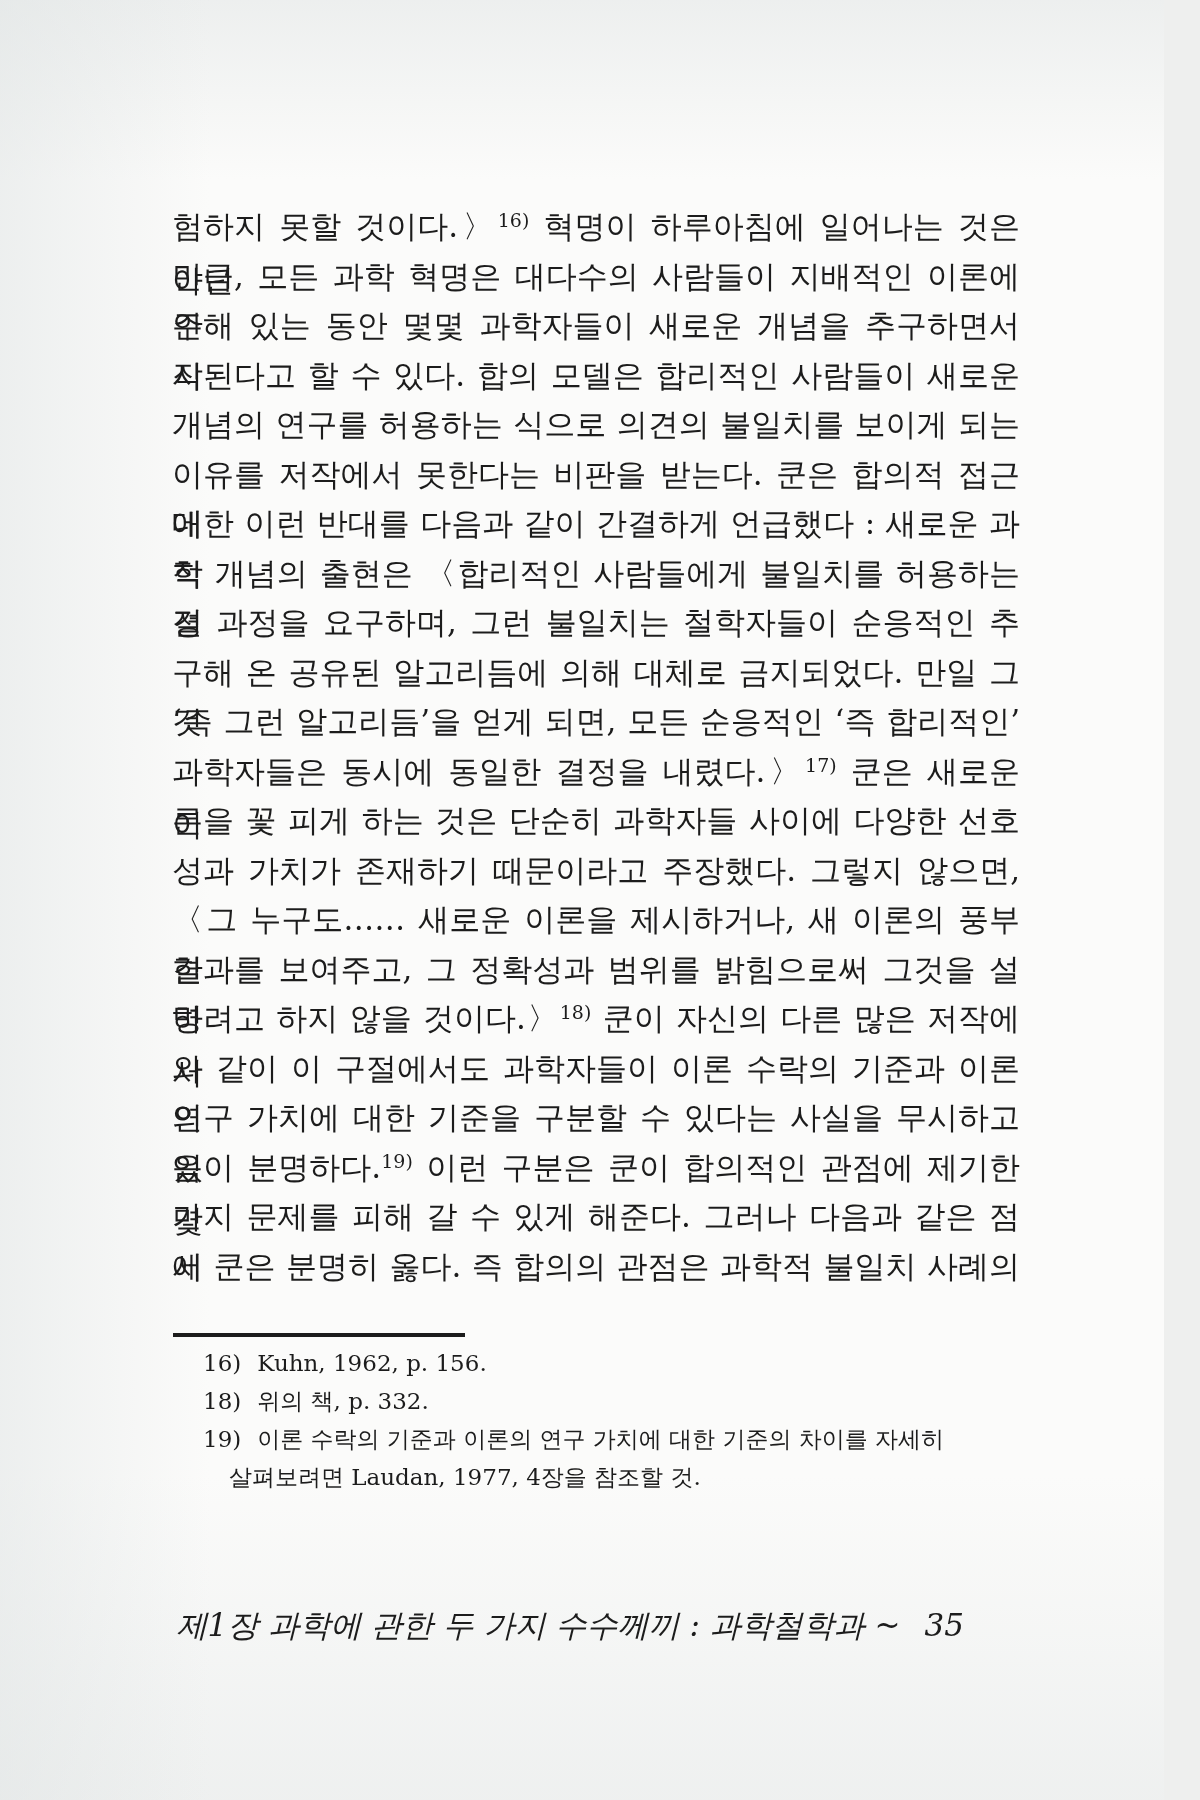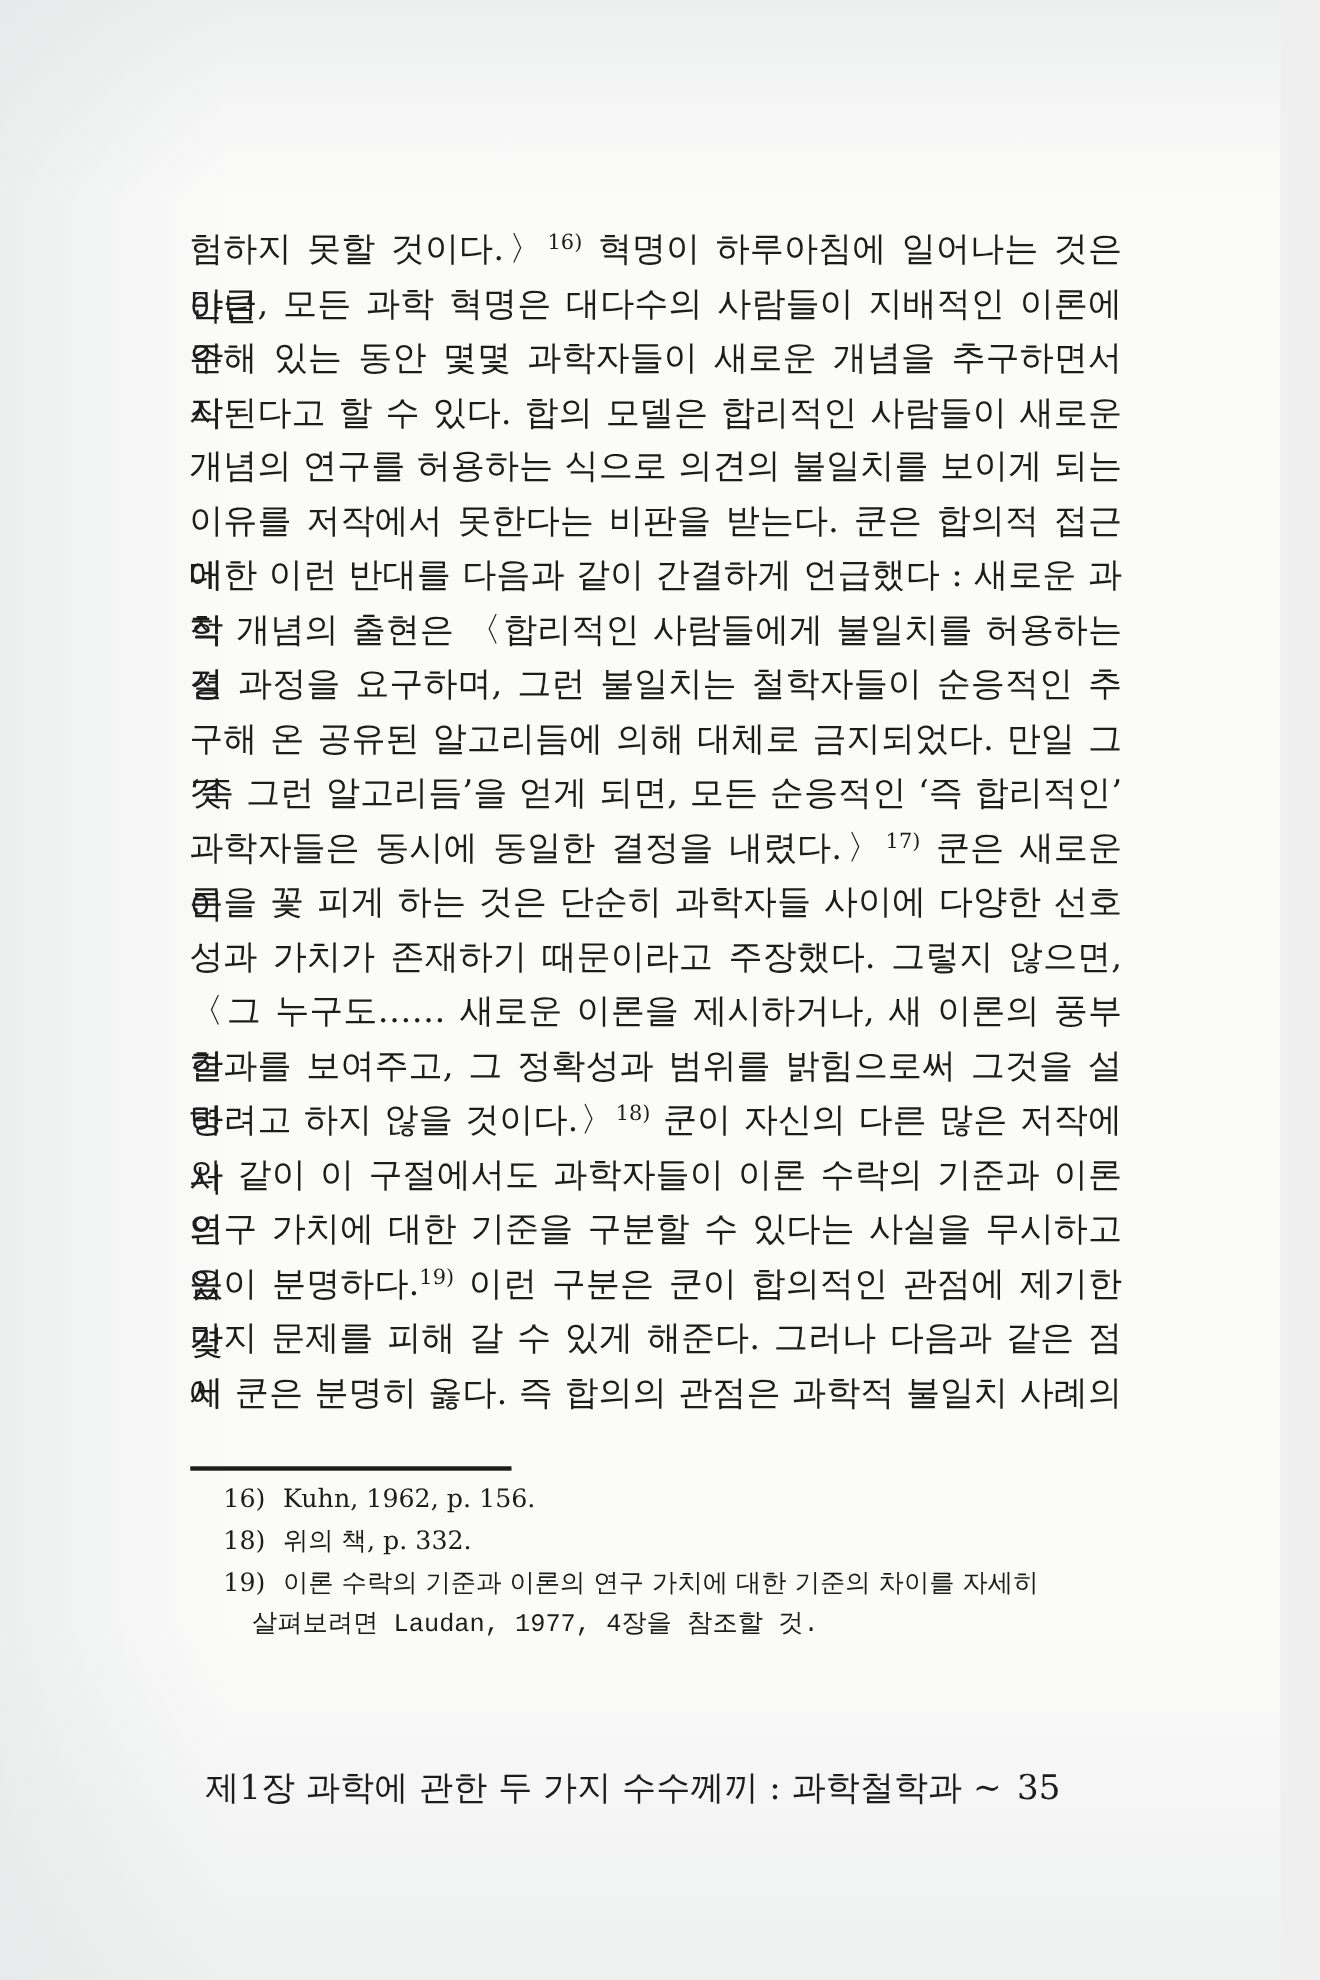--- a/index.html
+++ b/index.html
@@ -46,31 +46,32 @@
   }
   .footnotes {
     position: absolute;
     left: 203px; top: 1344px; width: 832px;
     font-size: 23px;
     line-height: 38px;
     color: var(--ink, #1c1c1c);
   }
   .fn-line { white-space: nowrap; }
   .fn-num { display: inline-block; margin-right: 16px; }
-  .fn-cont { margin-left: 26px; font-family: Liberation Mono, monospace; }
+  .fn-cont { margin-left: 26px; }
   .running-footer {
     position: absolute;
     right: 200px; top: 1606px;
     display: flex;
     align-items: baseline;
-    gap: 14px;
+    gap: 24px;
     font-size: 31px;
     line-height: 38px;
     color: var(--ink, #1c1c1c);
     white-space: nowrap;
+    font-style: italic;
   }
 </style>
 </head>
 <body>
 
 <div class="page">
 
   <main class="body-text">
     <div class="bline"><span>험하지 못할 것이다.〉</span><span class="fnref">16)</span><span> 혁명이 하루아침에 일어나는 것은 아닌</span></div>
     <div class="bline">만큼, 모든 과학 혁명은 대다수의 사람들이 지배적인 이론에 안</div>

